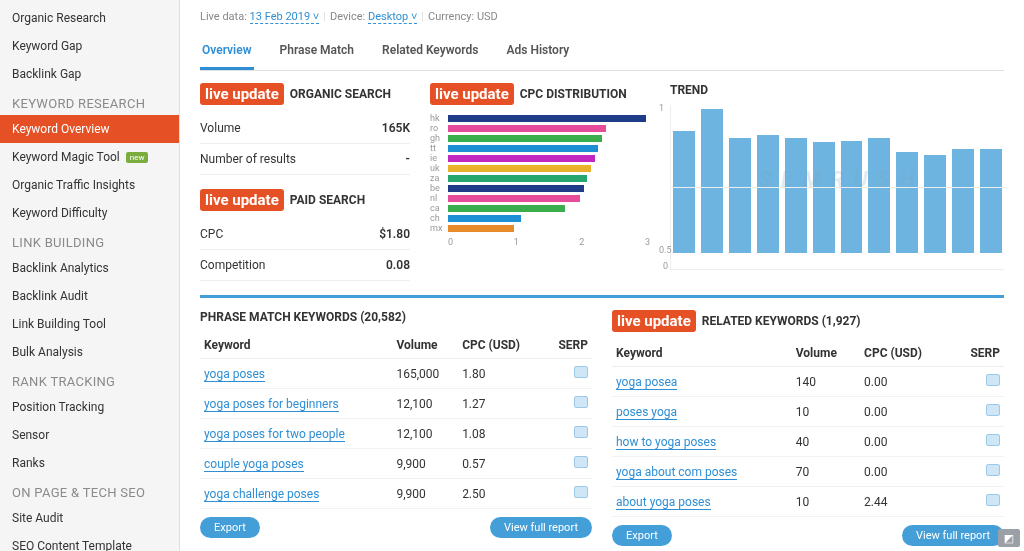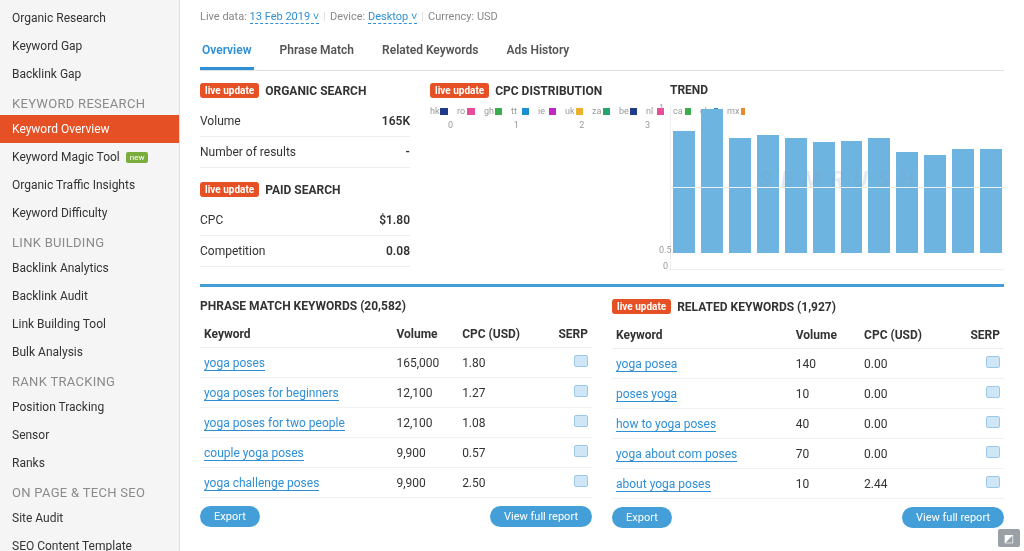--- a/index.html
+++ b/index.html
@@ -17,27 +17,27 @@
 .title .kw{color:#777}
 .pdf-btn{border:1px solid #ccc;border-radius:3px;padding:4px 10px;font-size:11px;color:#555;background:#fff;cursor:pointer}
 .meta-row{font-size:11px;color:#888;display:flex;align-items:center;gap:4px}
 .meta-row .link{color:#2f8fd5;border-bottom:1px dashed #2f8fd5;cursor:pointer}
 .meta-row .sep{color:#ddd}
 .tabs{display:flex;gap:24px;margin-top:14px;border-bottom:1px solid #e0e0e0;font-size:12px}
 .tab{padding:6px 2px 10px;cursor:pointer;color:#555;font-weight:600}
 .tab.active{color:#2f8fd5;border-bottom:3px solid #2f8fd5}
 .content{flex:1;overflow-y:auto;padding:12px 20px 10px}
 .row1{display:grid;grid-template-columns:210px 220px 1fr;gap:20px}
-.live{background:#e55025;color:#fff;border-radius:3px;font-size:10px;padding:2px 5px;font-weight:700;margin-right:6px}
+.live{background:#e55025;color:#fff;border-radius:3px;font-size:15px;padding:2px 5px;font-weight:700;margin-right:6px}
 .block-title{font-size:12px;font-weight:700;color:#333;display:flex;align-items:center;margin-bottom:8px}
 .metric-row{display:flex;justify-content:space-between;font-size:12px;color:#333;padding:8px 0;border-bottom:1px solid #eee}
 .metric-row .val{font-weight:600}
 .spacer-mid{height:14px}
 
-.cpc-bars{display:flex;flex-direction:row;gap:9px;margin-top:0}
+.cpc-bars{display:flex;flex-direction:column;gap:0;margin-top:0}
 .cpc-bar-row{display:flex;align-items:center;font-size:9px;color:#999}
 .cpc-bar-row .lbl{width:18px}
 .cpc-bar-row .bar{height:7px}
 .cpc-axis{display:flex;justify-content:space-between;font-size:9px;color:#999;padding-left:18px;margin-top:4px}
 
 .trend-chart{height:165px;position:relative;display:flex;align-items:flex-end;gap:6px;padding:4px 2px 16px;border-left:1px solid #eee;border-bottom:1px solid #eee}
 .trend-chart::before{content:"";position:absolute;left:0;right:0;top:50%;border-top:1px solid #eee}
 .trend-bar{flex:1;background:#6db5e0}
 .trend-ylabels{position:absolute;left:-12px;top:-2px;bottom:14px;display:flex;flex-direction:column;justify-content:space-between;font-size:9px;color:#999}
 .trend-xzero{position:absolute;left:-8px;bottom:-2px;font-size:9px;color:#999}

